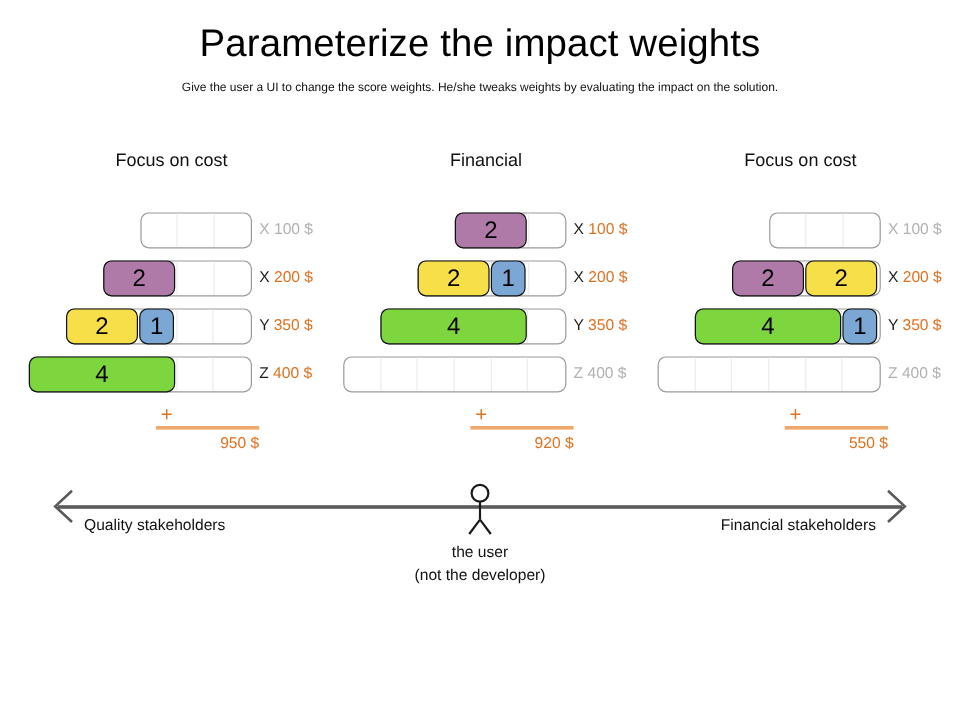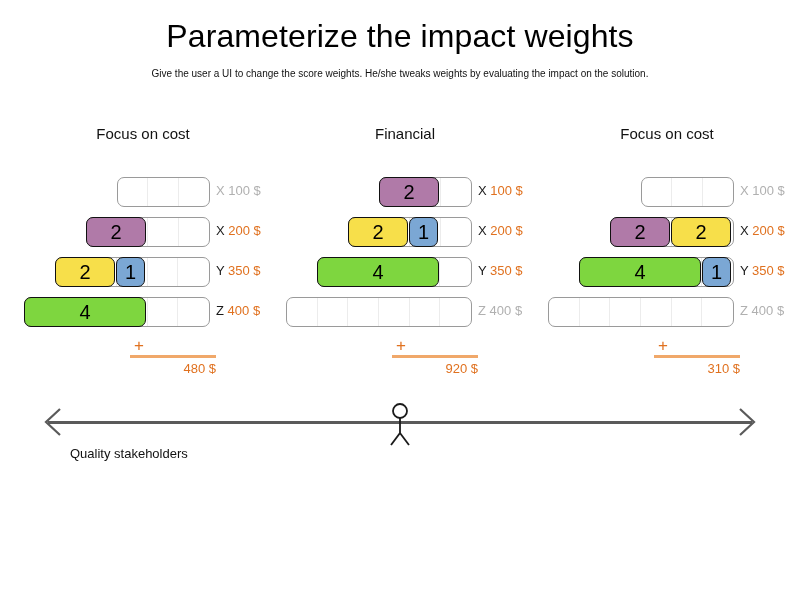--- a/index.html
+++ b/index.html
@@ -166,21 +166,21 @@
   .arrow-head.left { left: 44px; }
   .arrow-head.right { right: 44px; }
 
   .axis-label {
     position: absolute;
     top: 30px;
     font-size: 13px;
     color: #111;
     white-space: nowrap;
   }
-  #label-quality { left: 70px; margin-top: 16px; }
+  #label-quality { left: 70px; }
   #label-financial { right: 70px; }
 
   #stick-figure {
     position: absolute;
     left: 382px;
     top: 0px;
     width: 36px;
     height: 48px;
   }
   #user-caption {
@@ -249,21 +249,21 @@
           </div>
           <div class="segments" style="left: 14px;">
             <div class="segment" style="width: 122px; background: rgb(126, 214, 63);">4</div>
           </div>
           <div class="row-label" style="left: 206px;"><span class="key">Z</span> <span class="amt">400 $</span></div>
         </div>
       </div>
       <div class="sum" style="left: 120px; top: 214px;">
         <div class="plus">+</div>
         <div class="rule"></div>
-        <div class="total">480 $</div>
+        <div class="total">950 $</div>
       </div>
     </div>
     <div class="scenario" style="left: 272px; width: 266px;">
       <div class="scenario-title">Financial</div>
       <div class="rows">
         <div class="bar-row">
           <div class="track" style="left: 107px; width: 93px;">
             <div class="cell" style="width: 31px;"></div>
             <div class="cell" style="width: 31px;"></div>
             <div class="cell" style="width: 31px;"></div>
@@ -363,21 +363,21 @@
             <div class="cell" style="width: 31px;"></div>
             <div class="cell" style="width: 31px;"></div>
             <div class="cell" style="width: 31px;"></div>
           </div>
           <div class="row-label muted" style="left: 206px;"><span class="key">Z</span> <span class="amt">400 $</span></div>
         </div>
       </div>
       <div class="sum" style="left: 120px; top: 214px;">
         <div class="plus">+</div>
         <div class="rule"></div>
-        <div class="total">310 $</div>
+        <div class="total">550 $</div>
       </div>
     </div>
   </div>
 
 <div id="axis">
   <div id="axis-line"></div>
 
   <svg class="arrow-head left" viewBox="0 0 18 30">
     <polyline points="16,2 2,15 16,28" fill="none" stroke="#5a5a5a" stroke-width="2.2"></polyline>
   </svg>
@@ -386,16 +386,19 @@
   </svg>
 
   <svg id="stick-figure" viewBox="0 0 36 48">
     <circle cx="18" cy="11" r="7" fill="#ffffff" stroke="#1a1a1a" stroke-width="1.8"></circle>
     <line x1="18" y1="18" x2="18" y2="33" stroke="#1a1a1a" stroke-width="1.8"></line>
     <line x1="18" y1="33" x2="9" y2="45" stroke="#1a1a1a" stroke-width="1.8"></line>
     <line x1="18" y1="33" x2="27" y2="45" stroke="#1a1a1a" stroke-width="1.8"></line>
   </svg>
 
   <div class="axis-label" id="label-quality">Quality stakeholders</div>
+  <div class="axis-label" id="label-financial">Financial stakeholders</div>
 
   <div id="user-caption">
+    <div>the user</div>
+    <div>(not the developer)</div>
   </div>
 </div>
 
 </body></html>

